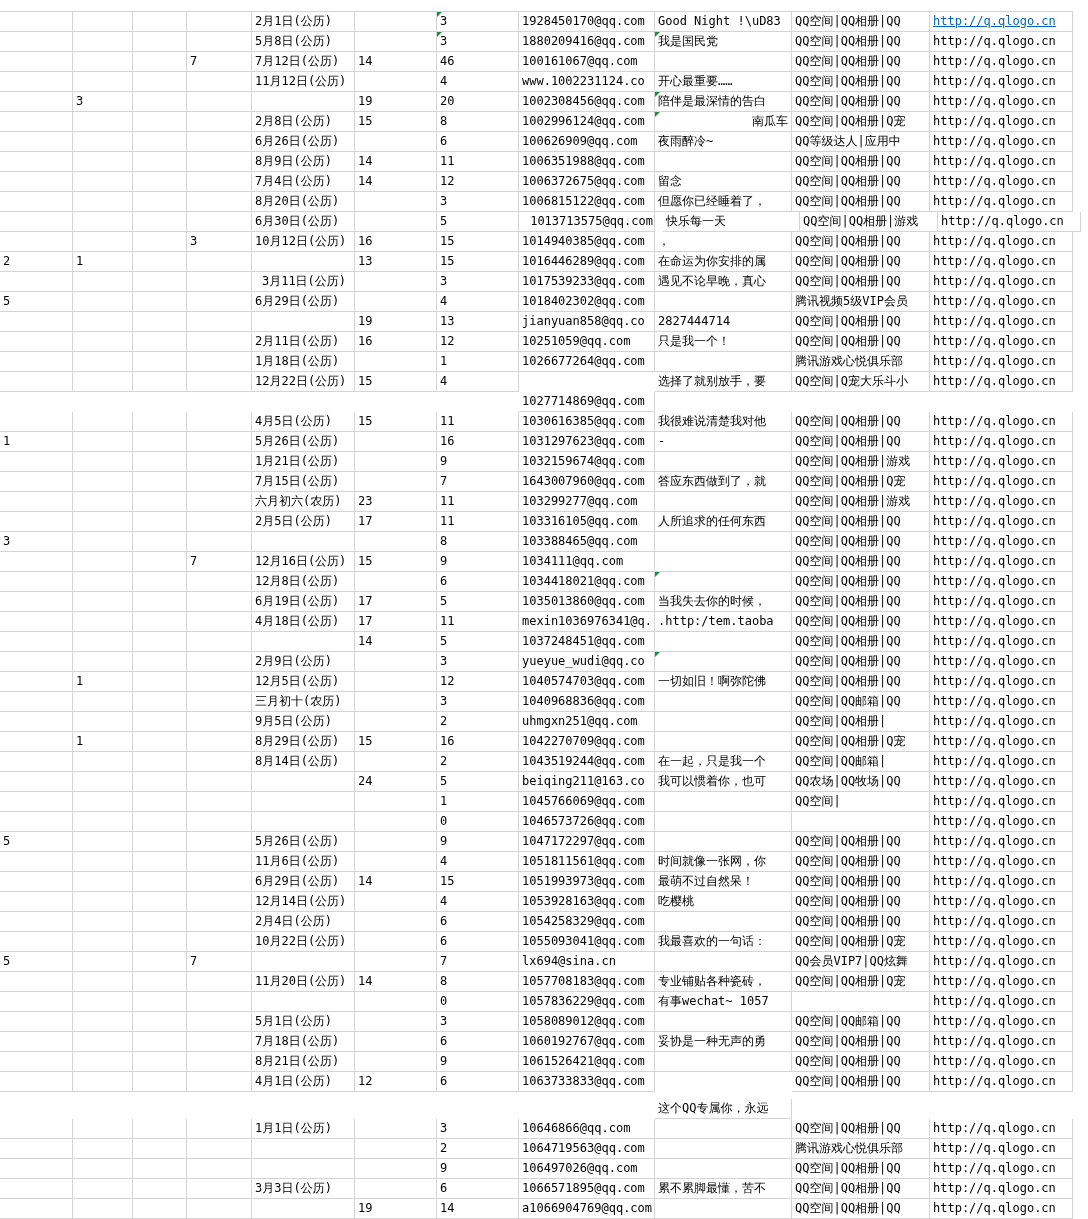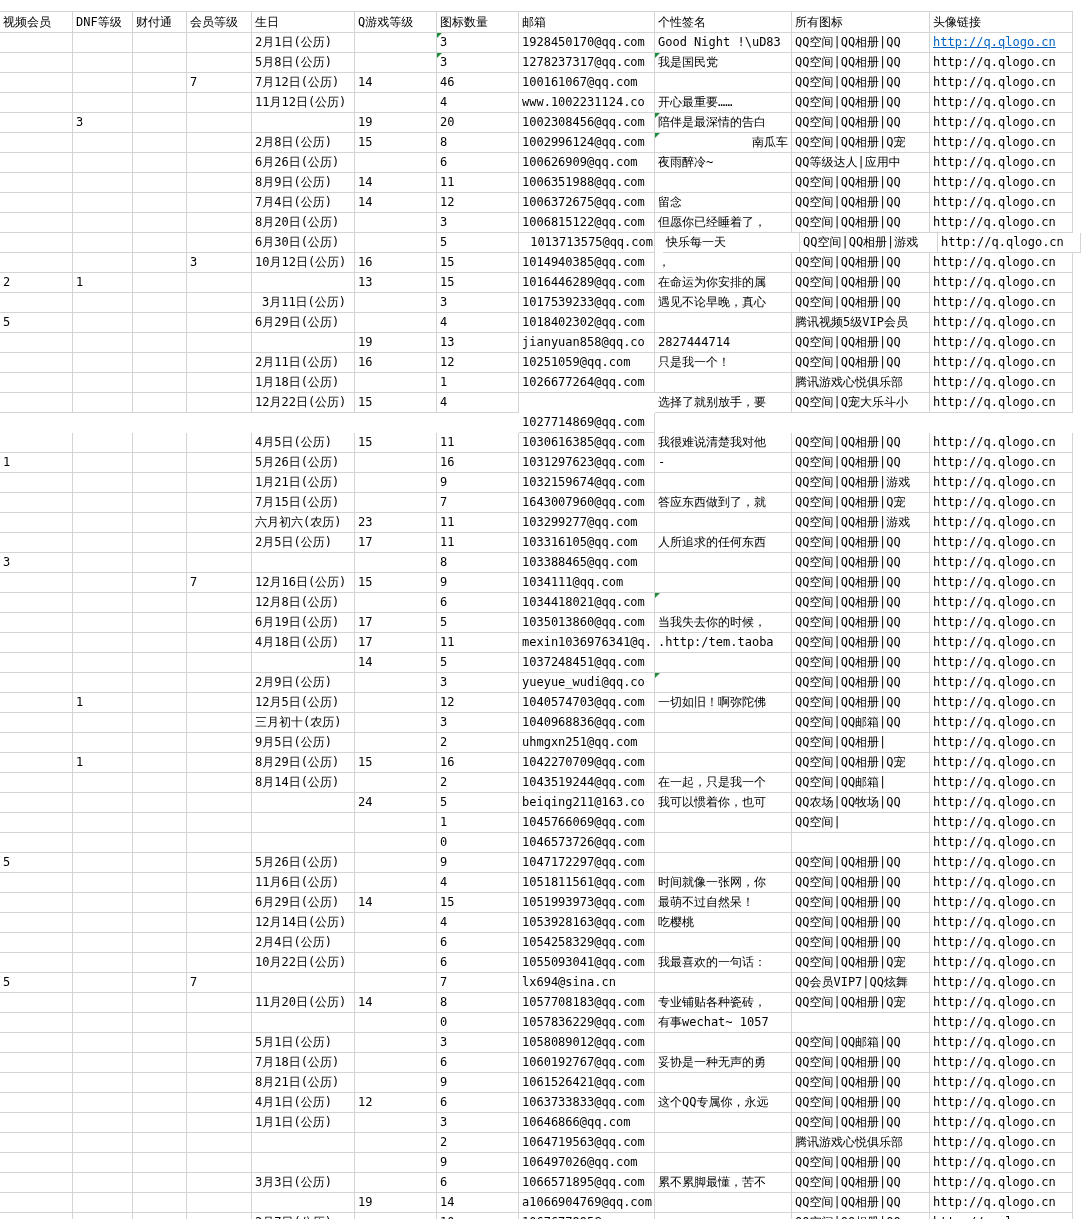--- a/index.html
+++ b/index.html
@@ -32,33 +32,20 @@
     border-top:5px solid #1e8e3e;
     border-right:5px solid transparent;
   }
   .hyperlink{color:#0563c1;text-decoration:underline;cursor:pointer;}
 </style>
 </head>
 <body>
 
 <div class="sheet">
   <div class="grid" style="width: 1073px;">
-      <div class="row header">
-        <div class="cell" style="width: 73px;">视频会员</div>
-        <div class="cell" style="width: 60px;">DNF等级</div>
-        <div class="cell" style="width: 54px;">财付通</div>
-        <div class="cell" style="width: 65px;">会员等级</div>
-        <div class="cell" style="width: 103px;">生日</div>
-        <div class="cell" style="width: 82px;">Q游戏等级</div>
-        <div class="cell" style="width: 82px;">图标数量</div>
-        <div class="cell" style="width: 136px;">邮箱</div>
-        <div class="cell" style="width: 137px;">个性签名</div>
-        <div class="cell" style="width: 138px;">所有图标</div>
-        <div class="cell" style="width: 143px;">头像链接</div>
-      </div>
       <div class="row">
         <div class="cell" style="width: 73px;"></div>
         <div class="cell" style="width: 60px;"></div>
         <div class="cell" style="width: 54px;"></div>
         <div class="cell" style="width: 65px;"></div>
         <div class="cell" style="width: 103px;">2月1日(公历)</div>
         <div class="cell" style="width: 82px;"></div>
         <div class="cell" style="width: 82px;">3<span class="tri"></span></div>
         <div class="cell" style="width: 136px;">1928450170@qq.com</div>
         <div class="cell" style="width: 137px;">Good Night !\uD83</div>
@@ -66,21 +53,21 @@
         <div class="cell" style="width: 143px;"><span class="hyperlink">http://q.qlogo.cn</span></div>
       </div>
       <div class="row">
         <div class="cell" style="width: 73px;"></div>
         <div class="cell" style="width: 60px;"></div>
         <div class="cell" style="width: 54px;"></div>
         <div class="cell" style="width: 65px;"></div>
         <div class="cell" style="width: 103px;">5月8日(公历)</div>
         <div class="cell" style="width: 82px;"></div>
         <div class="cell" style="width: 82px;">3<span class="tri"></span></div>
-        <div class="cell" style="width: 136px;">1278237317@qq.com</div>
+        <div class="cell" style="width: 136px;">1880209416@qq.com</div>
         <div class="cell" style="width: 137px;">我是国民党<span class="tri"></span></div>
         <div class="cell" style="width: 138px;">QQ空间|QQ相册|QQ</div>
         <div class="cell" style="width: 143px;">http://q.qlogo.cn</div>
       </div>
       <div class="row">
         <div class="cell" style="width: 73px;"></div>
         <div class="cell" style="width: 60px;"></div>
         <div class="cell" style="width: 54px;"></div>
         <div class="cell" style="width: 65px;">7</div>
         <div class="cell" style="width: 103px;">7月12日(公历)</div>
@@ -734,21 +721,21 @@
       </div>
       <div class="row">
         <div class="cell" style="width: 73px;"></div>
         <div class="cell" style="width: 60px;"></div>
         <div class="cell" style="width: 54px;"></div>
         <div class="cell" style="width: 65px;"></div>
         <div class="cell" style="width: 103px;">4月1日(公历)</div>
         <div class="cell" style="width: 82px;">12</div>
         <div class="cell" style="width: 82px;">6</div>
         <div class="cell" style="width: 136px;">1063733833@qq.com</div>
-        <div class="cell" style="width: 137px;">这个QQ专属你，永远</div>
+        <div class="cell" style="width: 137px; margin-top: 27px;">这个QQ专属你，永远</div>
         <div class="cell" style="width: 138px;">QQ空间|QQ相册|QQ</div>
         <div class="cell" style="width: 143px;">http://q.qlogo.cn</div>
       </div>
       <div class="row">
         <div class="cell" style="width: 73px;"></div>
         <div class="cell" style="width: 60px;"></div>
         <div class="cell" style="width: 54px;"></div>
         <div class="cell" style="width: 65px;"></div>
         <div class="cell" style="width: 103px;">1月1日(公历)</div>
         <div class="cell" style="width: 82px;"></div>

